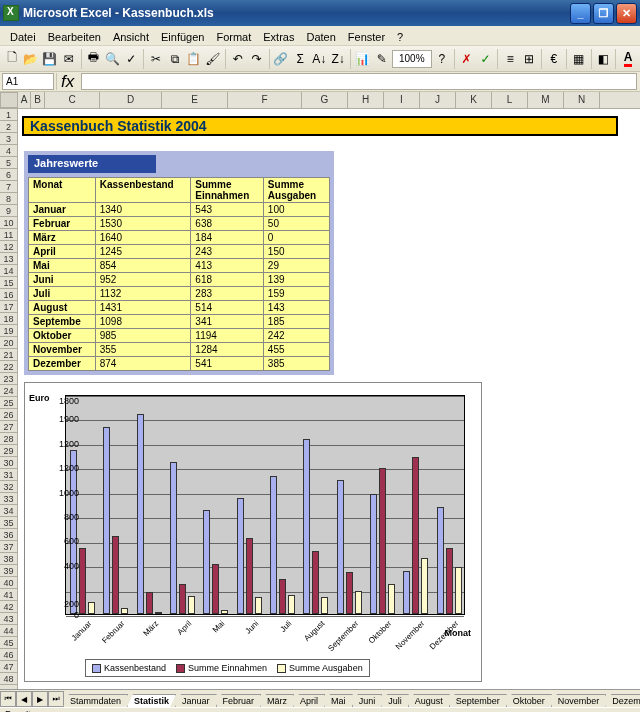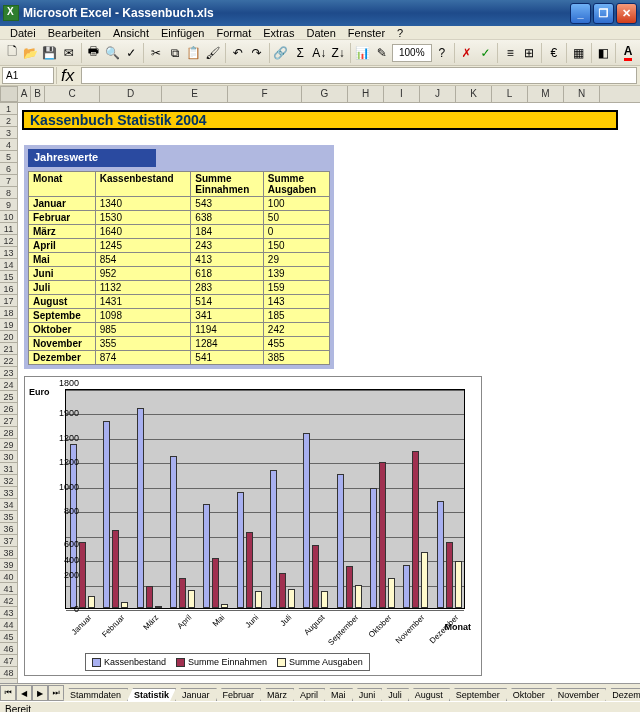--- a/index.html
+++ b/index.html
@@ -8,21 +8,21 @@
 
 .titlebar { height: 26px; background: linear-gradient(#3a6ea5,#1e4a8a 50%,#2a5fa0); display:flex; align-items:center; padding:0 3px; color:#fff; font-size:12px; }
 .titlebar .appicon { width:16px; height:16px; background:#2f7e2f; display:inline-block; margin-right:4px; border:1px solid #246524; position:relative;}
 .titlebar .appicon:before{content:"X";position:absolute;left:3px;top:0;font-size:10px;color:#fff;font-weight:bold;}
 .titlebar .title { flex:1; font-weight:bold; }
 .titlebar .win-btn { width:21px; height:21px; margin-left:2px; border:1px solid #0a2a6a; border-radius:3px; display:flex; align-items:center; justify-content:center; font-size:11px; font-weight:bold;}
 .min,.max{background:linear-gradient(#6fb1f5,#2f6dcf);color:#fff;}
 .close{background:linear-gradient(#f59a7a,#d13d1a);color:#fff;}
 
 
-.menubar{height:14px; background:#ece9d8; display:flex; align-items:center; padding:0 4px; border-bottom:1px solid #d6d2c2; font-size:11px;}
+.menubar{height:20px; background:#ece9d8; display:flex; align-items:flex-end; padding:0 4px; border-bottom:1px solid #d6d2c2; font-size:11px;}
 .menubar span[data-name^="menu-"]{padding:2px 6px; cursor:default;}
 
 
 .toolbar{height:26px; background:linear-gradient(#f5f3ea,#e4e1d2); border-bottom:1px solid #c8c4b2; display:flex; align-items:center; padding:0 3px; gap:1px;}
 .tb{width:22px;height:22px;display:flex;align-items:center;justify-content:center;border:1px solid transparent;font-size:12px;}
 .tsep{width:1px;height:20px;background:#c8c4b2;margin:0 2px;}
 .zoom{width:40px;height:18px;border:1px solid #adaa9c;background:#fff;font-size:10px;text-align:center;}
 
 
 .formulabar{height:20px;background:#ece9d8;display:flex;align-items:center;border-bottom:1px solid #c8c4b2;}
@@ -385,29 +385,29 @@
             <div class="bar b3" data-name="chart-bar" style="height: 47.0556px;"></div>
           </div>
         </div>
       <div class="xtitle" data-name="chart-xlabel">Monat</div>
       <div class="legend" data-name="chart-legend">
           <span data-name="legend-item"><span class="lsw" style="background: rgb(168, 176, 240);"></span>Kassenbestand</span>
           <span data-name="legend-item"><span class="lsw" style="background: rgb(160, 48, 80);"></span>Summe Einnahmen</span>
           <span data-name="legend-item"><span class="lsw" style="background: rgb(255, 250, 204);"></span>Summe Ausgaben</span>
         </div>
     <div class="ylabel" data-name="chart-ytick" style="top: 227px;">0</div>
-        <div class="ylabel" data-name="chart-ytick" style="top: 193px;">200</div>
+        <div class="ylabel" data-name="chart-ytick" style="top: 216px;">200</div>
         <div class="ylabel" data-name="chart-ytick" style="top: 178.111px;">400</div>
-        <div class="ylabel" data-name="chart-ytick" style="top: 162px;">600</div>
+        <div class="ylabel" data-name="chart-ytick" style="top: 153px;">600</div>
         <div class="ylabel" data-name="chart-ytick" style="top: 129.222px;">800</div>
         <div class="ylabel" data-name="chart-ytick" style="top: 104.778px;">1000</div>
         <div class="ylabel" data-name="chart-ytick" style="top: 80.3333px;">1200</div>
         <div class="ylabel" data-name="chart-ytick" style="top: 55.8889px;">1200</div>
         <div class="ylabel" data-name="chart-ytick" style="top: 31.4444px;">1900</div>
-        <div class="ylabel" data-name="chart-ytick" style="top: 1px;">1800</div>
+        <div class="ylabel" data-name="chart-ytick" style="top: 13px;">1800</div>
         <div class="xlab" data-name="chart-xtick" style="left: 22px;">Januar</div>
         <div class="xlab" data-name="chart-xtick" style="left: 55.3333px;">Februar</div>
         <div class="xlab" data-name="chart-xtick" style="left: 88.6667px;">März</div>
         <div class="xlab" data-name="chart-xtick" style="left: 122px;">April</div>
         <div class="xlab" data-name="chart-xtick" style="left: 155.333px;">Mai</div>
         <div class="xlab" data-name="chart-xtick" style="left: 188.667px;">Juni</div>
         <div class="xlab" data-name="chart-xtick" style="left: 222px;">Juli</div>
         <div class="xlab" data-name="chart-xtick" style="left: 255.333px;">August</div>
         <div class="xlab" data-name="chart-xtick" style="left: 288.667px;">September</div>
         <div class="xlab" data-name="chart-xtick" style="left: 322px;">Oktober</div>

